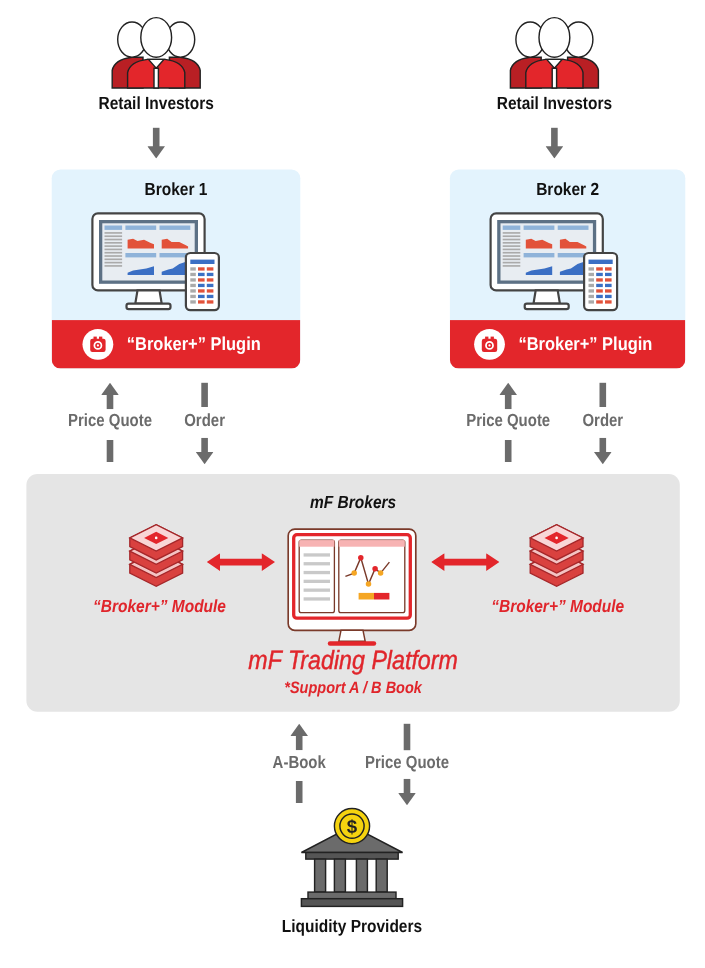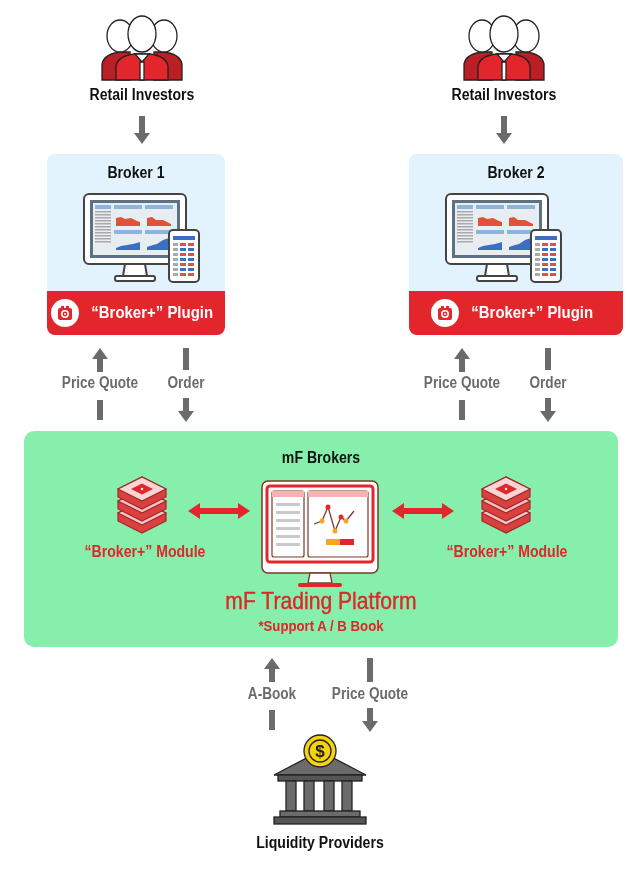--- a/index.html
+++ b/index.html
@@ -5,21 +5,21 @@
   html,body{margin:0;padding:0;background:#ffffff;}
   body{width:641px;height:880px;position:relative;overflow:hidden;font-family:"Liberation Sans",sans-serif;}
   .abs{position:absolute;}
   .lbl-dark{font-weight:bold;color:#111;font-size:16px;text-align:center;transform:scaleX(0.88);white-space:nowrap;}
   .lbl-gray{font-weight:bold;color:#6b6b6b;font-size:16px;text-align:center;transform:scaleX(0.85);white-space:nowrap;}
   .lbl-red{font-weight:bold;color:#e0252b;text-align:center;white-space:nowrap;}
   .broker-box{background:#e3f3fd;border-radius:8px;overflow:hidden;}
   .plugin-bar{position:absolute;left:0;right:0;bottom:0;height:44px;background:#e3262b;display:flex;align-items:center;justify-content:center;gap:4px;}
   .plugin-text{color:#fff;font-weight:bold;font-size:17px;transform:scaleX(0.88);white-space:nowrap;}
   .plugin-icon{width:28px;height:28px;border-radius:50%;background:#fff;display:flex;align-items:center;justify-content:center;}
-  .mf-area{background:#86efac;border-radius:10px;}
+  .mf-area{background:#e5e5e5;border-radius:10px;font-style:italic;}
   .shaft{background:#6b6b6b;width:6px;}
 </style>
 </head>
 <body>
 
 <div class="abs" style="left:80px;top:14px;width:124px;">
   <svg width="124" height="70" viewBox="0 0 124 70" style="display:block;margin:0 auto;">
     <g stroke="#222" stroke-width="1.3">
       <path d="M22 66 L22 50 Q24 40 40 38 L50 38 L50 66 Z" fill="#b91f24"></path>
       <path d="M102 66 L102 50 Q100 40 84 38 L74 38 L74 66 Z" fill="#b91f24"></path>
@@ -51,21 +51,21 @@
 
 <svg class="abs" style="left:134px;top:116px;" width="16" height="28" viewBox="0 0 16 28">
   <rect x="5" y="0" width="6" height="18" fill="#6b6b6b"></rect>
     <path d="M0 17 L16 17 L8 28 Z" fill="#6b6b6b"></path>
 </svg>
 <svg class="abs" style="left:496px;top:116px;" width="16" height="28" viewBox="0 0 16 28">
   <rect x="5" y="0" width="6" height="18" fill="#6b6b6b"></rect>
     <path d="M0 17 L16 17 L8 28 Z" fill="#6b6b6b"></path>
 </svg>
 
-<div class="abs broker-box" style="left:47px;top:154px;width:178px;height:181px;">
+<div class="abs broker-box" style="left:47px;top:154px;width:226px;height:181px;">
   <div class="lbl-dark" style="position:absolute;left:0;right:0;top:10px;">Broker 1</div>
   <svg class="abs" style="left:34px;top:38px;" width="124" height="92" viewBox="0 0 124 92">
     <rect x="3" y="2" width="102" height="70" rx="5" fill="#fff" stroke="#444" stroke-width="2"></rect>
     <rect x="9" y="8" width="90" height="58" fill="#5d7185"></rect>
     <rect x="12" y="11" width="84" height="52" fill="#e8edf2"></rect>
     <rect x="14" y="13" width="16" height="4" fill="#8fb3d9"></rect>
     <g fill="#aaa">
         <rect x="14" y="19" width="16" height="1.5"></rect>
         <rect x="14" y="22" width="16" height="1.5"></rect>
         <rect x="14" y="25" width="16" height="1.5"></rect>

